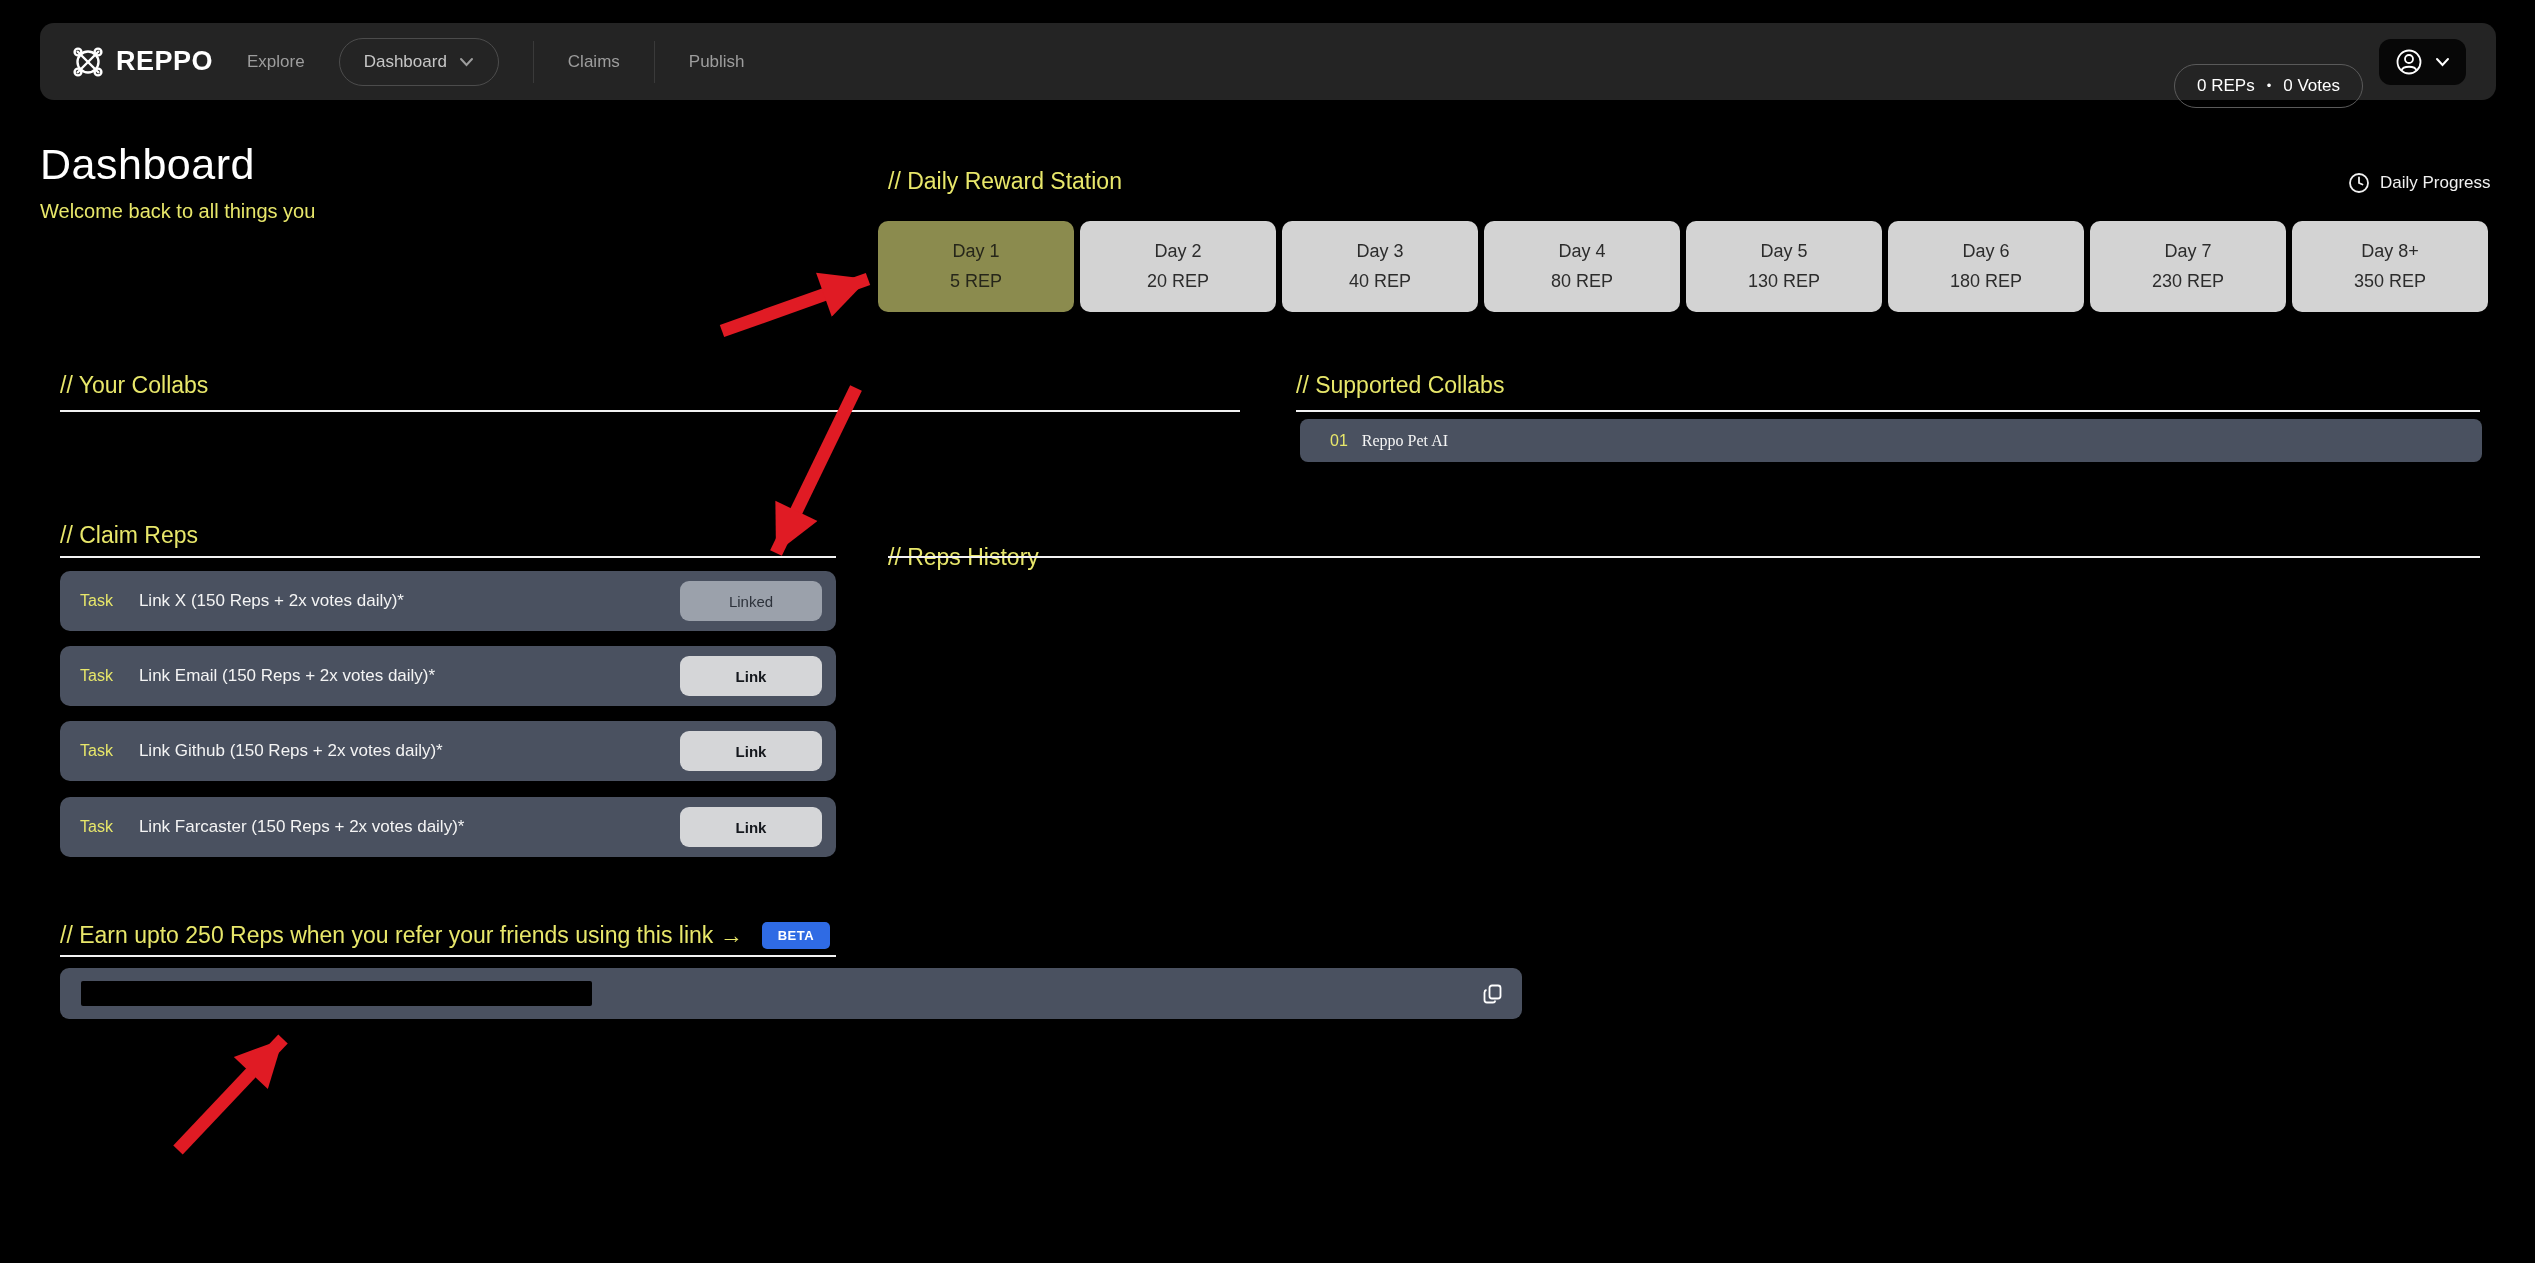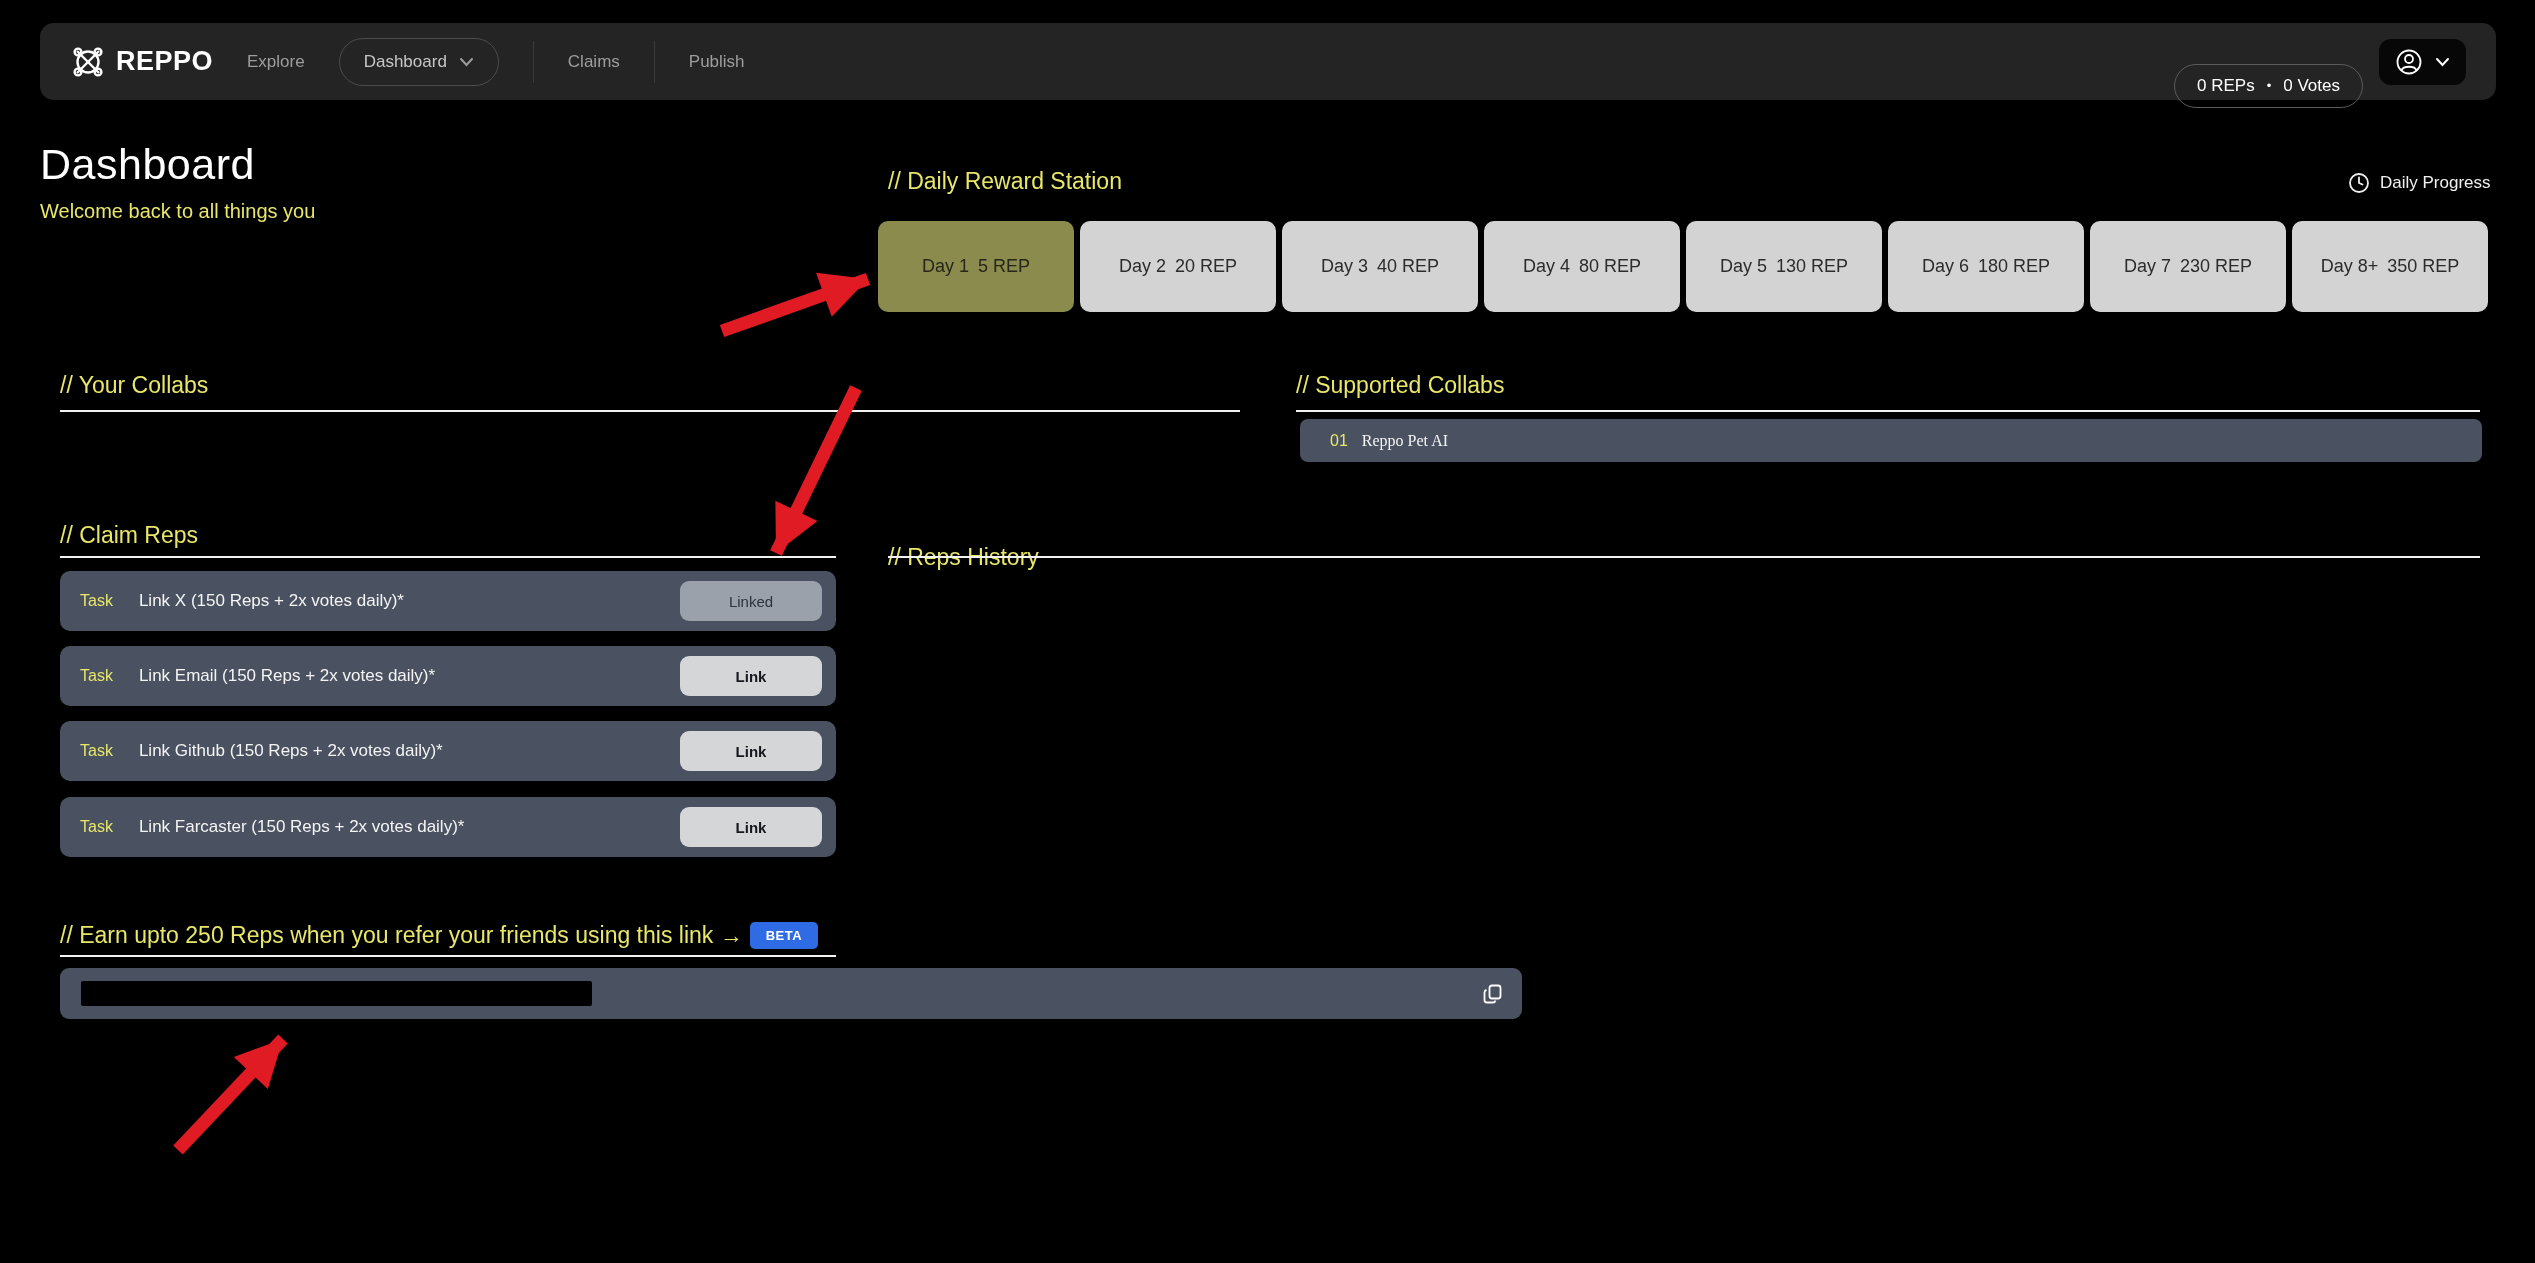--- a/index.html
+++ b/index.html
@@ -45,21 +45,21 @@
   .sec-heading { position:absolute; font-size:23px; color:#e8e76a; white-space:nowrap; }
   .rule { position:absolute; height:2px; background:#f2f2f2; }
   
   .daily-progress {
     position:absolute; left:2348px; top:172px;
     display:flex; align-items:center; gap:10px; color:#f0f0f0; font-size:17px;justify-content:flex-end;
   }
   .cards { position:absolute; left:878px; top:221px; display:flex; gap:6px; }
   .day-card {
     width:196px; height:91px; border-radius:10px; background:#d3d3d3;
-    display:flex; flex-direction:row; align-items:center; justify-content:center; gap:9px;
+    display:flex; flex-direction:column; align-items:center; justify-content:center; gap:9px;
     color:#2c2c2c; font-size:18px;
   }
   .day-card--active { background:#8b8b4e; color:#26261a; }
   
   .collab-row {
     position:absolute; left:1300px; top:419px; width:1182px; height:43px;
     background:#4a5160; border-radius:8px;
     display:flex; align-items:center; gap:14px; padding:0 30px; font-size:16px;
   }
   .collab-index { color:#e8e76a; }
@@ -75,21 +75,21 @@
   .task-btn {
     margin-left:auto; width:142px; height:40px; border-radius:9px; border:none;
     font-family:"Liberation Sans", sans-serif;
     font-size:15px; font-weight:bold; display:flex; align-items:center; justify-content:center;
     cursor:pointer;
   }
   .task-btn--linked { background:#9ba1ab; color:#2d323b; font-weight:normal; }
   .task-btn--link { background:#d5d6d8; color:#15181d; }
   
   .referral-heading {
-    position:absolute; left:60px; top:922px; display:flex; align-items:flex-end; gap:7px;
+    position:absolute; left:60px; top:922px; display:flex; align-items:flex-end; gap:19px;
   }
   .referral-heading .txt { font-size:23px; color:#e8e76a; white-space:nowrap; }
   .beta-badge {
     background:#2f6be4; color:#fff; font-size:13px; font-weight:bold;
     border-radius:5px; padding:6px 16px; letter-spacing:.5px;
   }
   .referral-box {
     position:absolute; left:60px; top:968px; width:1462px; height:51px;
     background:#4a5160; border-radius:9px;
     display:flex; align-items:center;

